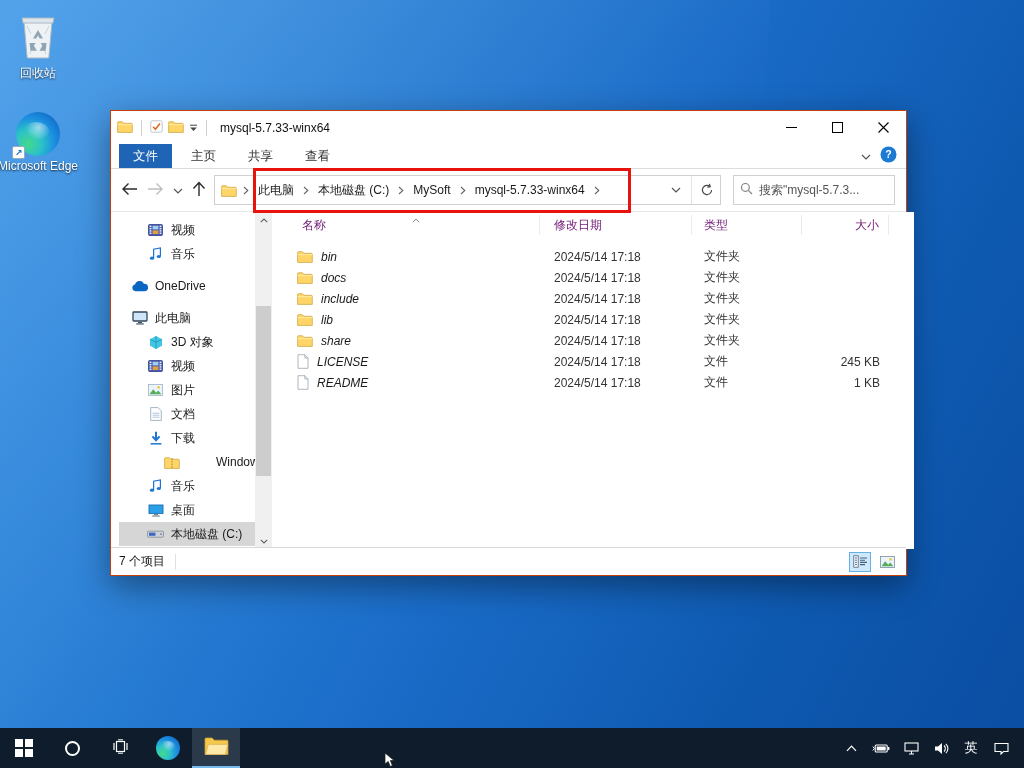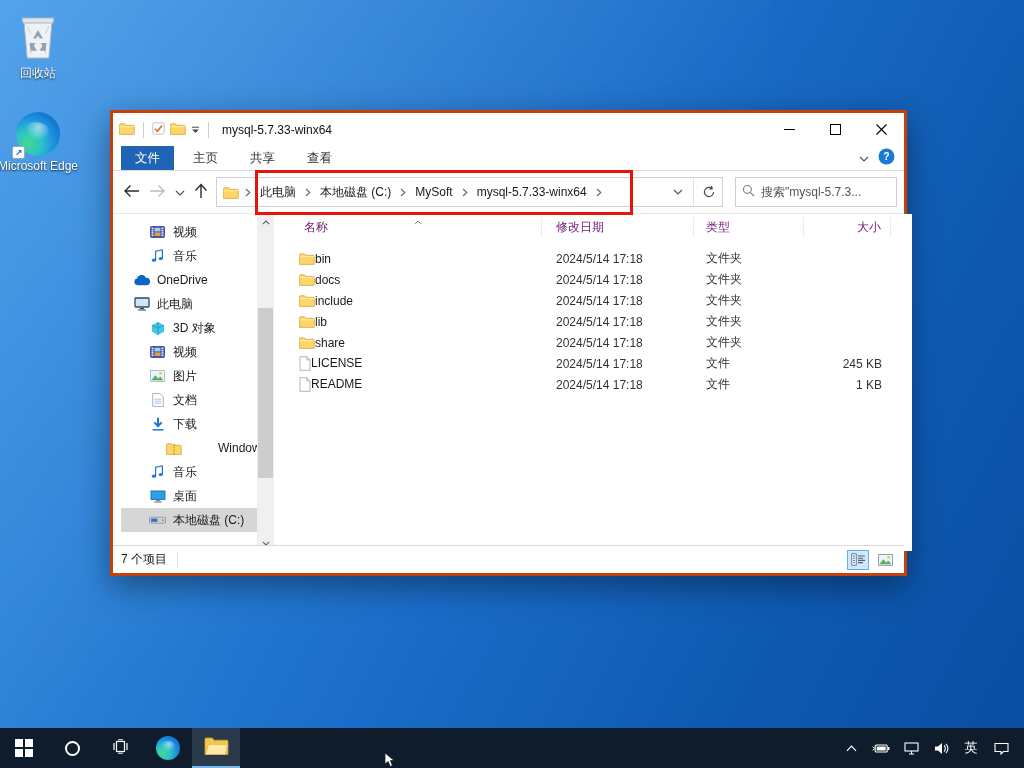--- a/index.html
+++ b/index.html
@@ -21,21 +21,21 @@
   .desk-icon .dlabel { margin-top:3px; font-size:12px; text-shadow:0 1px 2px rgba(0,0,0,.8); line-height:1.25; }
   .edge-ball { width:44px; height:44px; border-radius:50%;
     background:radial-gradient(circle at 28% 72%,#43d98c 0%,#2cc2c8 30%,#1b8fe0 58%,#0c55b8 100%); margin:0 auto; position:relative; }
   .edge-ball::after { content:""; position:absolute; left:7px; top:10px; width:26px; height:18px; border-radius:50%;
     background:radial-gradient(circle at 60% 30%,rgba(255,255,255,.55),rgba(255,255,255,0) 65%); }
   .shortcut-badge { position:absolute; left:-4px; bottom:-3px; width:13px; height:13px; background:#fff; border-radius:2px;
     border:1px solid #9ab; display:flex; align-items:center; justify-content:center; font-size:9px; color:#1a6cc8; font-weight:bold; }
 
   
   .window { position:absolute; left:110px; top:110px; width:797px; height:466px; background:#fff;
-    border:3px solid #c2410c; box-shadow:0 10px 30px rgba(0,0,0,.4); }
+    border:1px solid #c2410c; box-shadow:0 10px 30px rgba(0,0,0,.4); }
 
   .titlebar { position:absolute; left:0; top:0; width:100%; height:33px; display:flex; align-items:center; background:#fff; }
   .qat { display:flex; align-items:center; gap:5px; padding-left:6px; }
   .qat .sep { width:1px; height:16px; background:#d0d0d0; margin:0 3px; }
   .win-title { margin-left:10px; font-size:12px; color:#111; }
   .win-controls { margin-left:auto; display:flex; height:33px; }
   .win-btn { width:46px; height:33px; display:flex; align-items:center; justify-content:center; }
 
   .tabrow { position:absolute; left:0; top:33px; width:100%; height:25px; display:flex; align-items:stretch;
     background:#fff; border-bottom:1px solid #dcdcdc; }
@@ -53,39 +53,39 @@
   .crumb-sep { display:flex; padding:0 2px; }
   .addr-right { margin-left:auto; display:flex; align-items:center; }
   .addr-right .vline { width:1px; height:28px; background:#e4e4e4; margin:0 2px; }
   .addr-right .abtn { width:26px; display:flex; justify-content:center; }
   .searchbox { width:162px; height:30px; border:1px solid #d0d0d0; margin-left:12px; display:flex; align-items:center;
     padding:0 6px; gap:6px; color:#555; overflow:hidden; white-space:nowrap; }
 
   .main { position:absolute; left:8px; top:101px; width:100%; height:337px; background:#fff; display:flex; overflow:hidden; }
   .sidebar { width:136px; padding-top:6px; overflow:hidden; }
   .side-item { height:24px; display:flex; align-items:center; gap:7px; white-space:nowrap; overflow:hidden; }
-  .side-item.gap-top { }
+  .side-item.gap-top { margin-top:8px; }
   .side-item.selected { background:#d6d6d6; }
   .sicon { width:17px; display:flex; justify-content:center; flex:none; }
   .side-scrollbar { width:17px; background:#f0f0f0; position:relative; flex:none; }
   .sb-arrow { position:absolute; left:0; width:17px; height:16px; display:flex; align-items:center; justify-content:center; }
   .sb-thumb { position:absolute; left:1px; top:94px; width:15px; height:170px; background:#cdcdcd; }
 
   .filearea { flex:1; position:relative; }
   .fheader { display:flex; height:26px; align-items:center; color:#701a75; position:relative; }
   .fh { padding-left:12px; border-right:1px solid #ebebeb; height:20px; line-height:20px; }
   .fh.name { width:268px; padding-left:30px; }
   .fh.date { width:152px; padding-left:14px; }
   .fh.type { width:110px; }
   .fh.size { width:87px; text-align:right; padding-right:9px; }
   .sortcaret { position:absolute; left:140px; top:0; }
   .frows { position:absolute; left:0; top:34px; right:0; bottom:0; }
   .frow { display:flex; height:21px; align-items:center; }
   .fc { white-space:nowrap; overflow:hidden; }
-  .fc.name { width:268px; display:flex; align-items:flex-start; padding-left:25px; }
+  .fc.name { width:268px; display:flex; align-items:center; gap:8px; padding-left:25px;font-style:italic; }
   .fc.date { width:152px; padding-left:14px; color:#333; }
   .fc.type { width:110px; padding-left:12px; color:#333; }
   .fc.size { width:87px; text-align:right; padding-right:9px; color:#333; }
 
   .statusbar { position:absolute; left:0; bottom:0; width:100%; height:28px; border-top:1px solid #d9d9d9; background:#fff;
     display:flex; align-items:center; padding:0 8px; }
   .status-sep { width:1px; height:16px; background:#e0e0e0; margin-left:10px; }
   .viewtoggles { margin-left:auto; display:flex; gap:5px; align-items:center; }
   .vt { width:22px; height:20px; display:flex; align-items:center; justify-content:center; }
   .vt.active { background:#cfe8fc; border:1px solid #66b0e8; }

